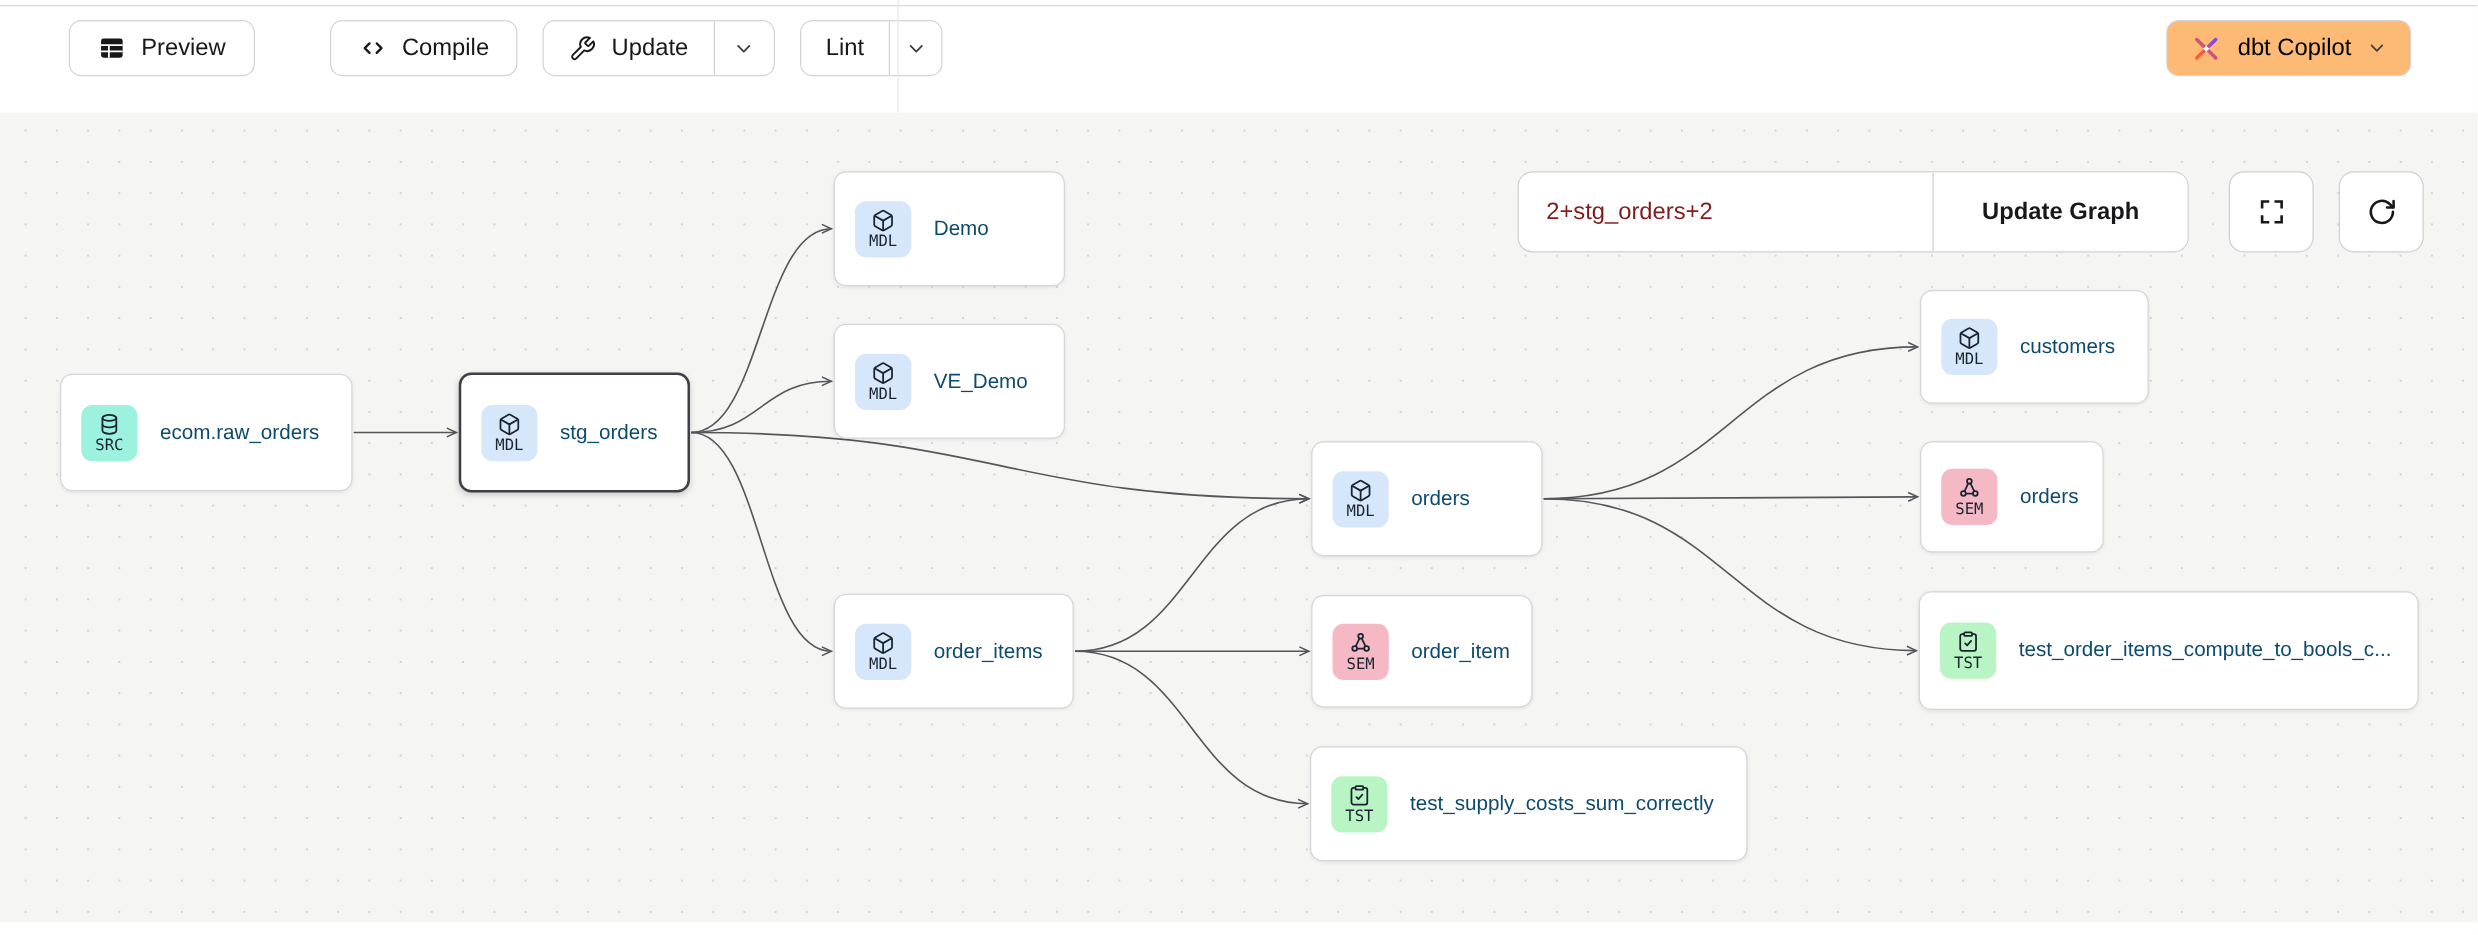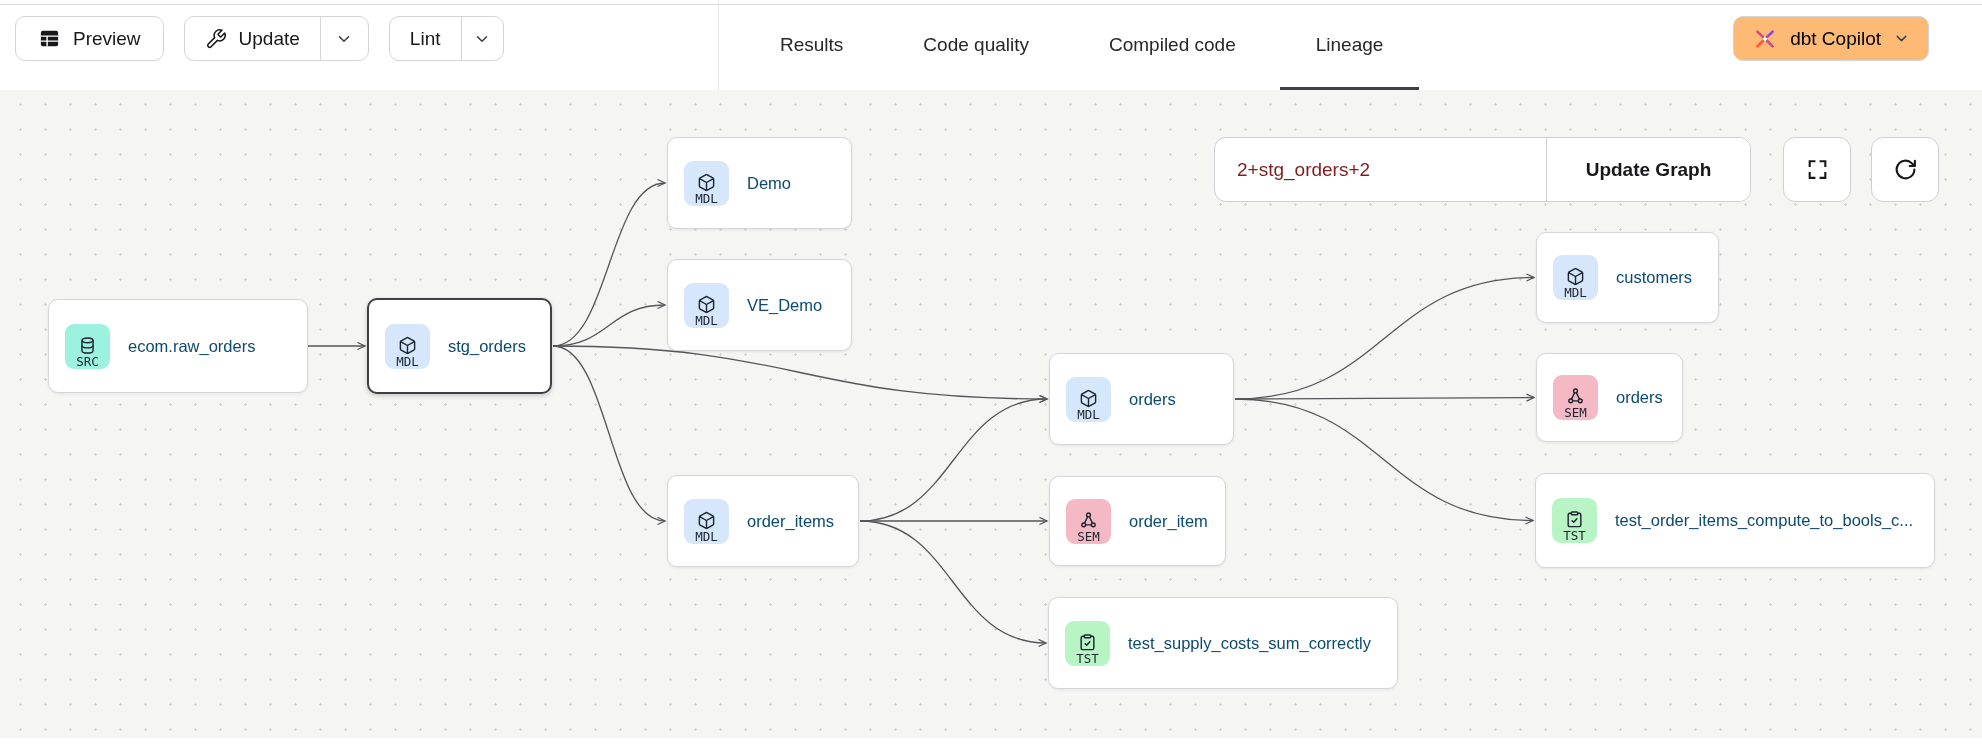--- a/index.html
+++ b/index.html
@@ -6,21 +6,21 @@
   html,body { width:1982px; height:748px; overflow:hidden; background:#fff;
     font-family:"Liberation Sans", sans-serif; color:#18181b; }
   .page { position:relative; width:1982px; height:748px; }
 
   
   .toolbar { position:absolute; top:0; left:0; right:0; height:90px; background:#fff; z-index:5; }
   .toolbar-topline { position:absolute; top:4px; left:0; right:0; height:1px; background:#d9d9dc; }
   .btn-row { position:absolute; top:16px; left:15px; display:flex; align-items:center; gap:20px; }
   .tb-btn { display:flex; align-items:center; gap:12px; height:45px; padding:0 22px;
     background:#fff; border:1px solid #d4d4d8; border-radius:10px; font-size:19px; font-weight:500;
-    color:#18181b; cursor:pointer; white-space:nowrap; }
+    color:#18181b; cursor:pointer; white-space:nowrap;margin-left:40px; }
   .split { display:flex; height:45px; border:1px solid #d4d4d8; border-radius:10px; overflow:hidden; background:#fff; }
   .split .main { display:flex; align-items:center; gap:12px; padding:0 20px; font-size:19px; font-weight:500; cursor:pointer; }
   .split .chev { display:flex; align-items:center; justify-content:center; width:48px; border-left:1px solid #d4d4d8; cursor:pointer; }
   .tb-divider { position:absolute; top:0; left:718px; width:1px; height:90px; background:#e7e7ea; }
   .tabs { position:absolute; top:0; left:744px; height:90px; display:flex; align-items:center; gap:8px; }
   .tab { position:relative; height:90px; display:flex; align-items:center; padding:0 36px;
     font-size:19px; color:#27272a; cursor:pointer; white-space:nowrap; }
   .tab.active { font-weight:400; }
   .tab.active::after { content:""; position:absolute; left:0; right:0; bottom:0; height:3px; background:#3f3f46; }
   .copilot-btn { position:absolute; top:16px; right:53px; display:flex; align-items:center; gap:12px;
@@ -35,21 +35,21 @@
   .bottom-strip { position:absolute; left:0; right:0; bottom:0; height:10px; background:#fff; z-index:2; }
 
   .graph-layer { position:absolute; top:0; left:0; width:1982px; height:748px; z-index:2; }
   svg.edges { position:absolute; top:0; left:0; pointer-events:none; }
 
   .node { position:absolute; display:flex; align-items:center; gap:18px; padding:0 16px;
     background:#fff; border:1px solid #d6d6da; border-radius:10px;
     box-shadow:0 1px 3px rgba(0,0,0,0.07); cursor:pointer; }
   .node.selected { border:2px solid #3f3f46; box-shadow:0 2px 5px rgba(0,0,0,0.18); }
   .node-badge { width:45px; height:45px; min-width:45px; border-radius:9px; display:flex; flex-direction:column;
-    align-items:center; justify-content:flex-end; gap:0px; }
+    align-items:center; justify-content:center; gap:0px; }
   .node-badge .btype { font-family:"DejaVu Sans Mono", monospace; font-size:12.5px; color:#1c2430; line-height:1.1; }
   .node-label { font-size:16.5px; color:#0c4a6e; white-space:nowrap; overflow:hidden; }
 
   
   .graph-controls { position:absolute; z-index:3; }
   .selector { position:absolute; left:1214px; top:137px; width:537px; height:65px; display:flex;
     background:#fff; border:1px solid #cfcfd4; border-radius:12px; overflow:hidden; }
   .selector input { flex:1; border:none; outline:none; padding:0 22px; font-size:19px;
     font-family:"Liberation Sans", sans-serif; color:#7f1d1d; background:transparent; }
   .selector .update-btn { width:204px; border:none; border-left:1px solid #cfcfd4; background:#fff;
@@ -73,20 +73,28 @@
       <button class="tb-btn">
         <span class="icon">
           <svg width="23" height="23" viewBox="0 0 24 24">
               <rect x="3" y="4" width="18" height="16" rx="2" fill="#18181b"></rect>
               <path d="M3 9.5h18M9.5 9.5V20M3 14.75h18" stroke="#fff" stroke-width="1.5"></path>
             </svg>
         </span>
         <span>Preview</span>
       </button>
 
+      <button class="tb-btn">
+        <span class="icon">
+          <svg width="23" height="23" viewBox="0 0 24 24" fill="none" stroke="#18181b" stroke-width="1.9" stroke-linecap="round" stroke-linejoin="round">
+              <path d="m9 8-4 4 4 4M15 8l4 4-4 4"></path>
+            </svg>
+        </span>
+        <span>Compile</span>
+      </button>
 
       <div class="split">
         <div class="main">
           <span class="icon">
             <svg width="22" height="22" viewBox="0 0 24 24" fill="none" stroke="#18181b" stroke-width="1.7" stroke-linecap="round" stroke-linejoin="round">
                 <path d="M14.7 6.3a1 1 0 0 0 0 1.4l1.6 1.6a1 1 0 0 0 1.4 0l3.77-3.77a6 6 0 0 1-7.94 7.94l-6.91 6.91a2.12 2.12 0 0 1-3-3l6.91-6.91a6 6 0 0 1 7.94-7.94l-3.76 3.76z"></path>
               </svg>
           </span>
           <span>Update</span>
         </div>
@@ -108,34 +116,20 @@
             <svg width="18" height="18" viewBox="0 0 24 24" fill="none" stroke="#3f3f46" stroke-width="2" stroke-linecap="round" stroke-linejoin="round">
                 <path d="m6 9 6 6 6-6"></path>
               </svg>
           </span>
         </div>
       </div>
     </div>
 
     <div class="tb-divider"></div>
 
-    <div class="tabs">
-      <div class="tab">
-          <span>Results</span>
-        </div>
-      <div class="tab">
-          <span>Code quality</span>
-        </div>
-      <div class="tab">
-          <span>Compiled code</span>
-        </div>
-      <div class="tab active">
-          <span>Lineage</span>
-        </div>
-    </div>
 
     <button class="copilot-btn">
       <span class="icon">
         <svg width="26" height="26" viewBox="0 0 24 24" fill="none" stroke-linecap="round">
           <defs>
             <linearGradient id="cpg" x1="0" y1="1" x2="1" y2="0">
               <stop offset="0.25" stop-color="#ff5c35"></stop>
                 <stop offset="0.85" stop-color="#8248e5"></stop>
             </linearGradient>
           </defs>
@@ -168,21 +162,21 @@
           <path d="M553 346 C609 346 609 521 665 521" fill="none" stroke="#55555a" stroke-width="1.3" marker-end="url(#arrow)"></path>
           <path d="M860 521 C953.5 521 953.5 399 1047 399" fill="none" stroke="#55555a" stroke-width="1.3" marker-end="url(#arrow)"></path>
           <path d="M860 521 L1047 521" fill="none" stroke="#55555a" stroke-width="1.3" marker-end="url(#arrow)"></path>
           <path d="M860 521 C953 521 953 643 1046 643" fill="none" stroke="#55555a" stroke-width="1.3" marker-end="url(#arrow)"></path>
           <path d="M1235 399 C1384.5 399 1384.5 277.5 1534 277.5" fill="none" stroke="#55555a" stroke-width="1.3" marker-end="url(#arrow)"></path>
           <path d="M1235 399 L1534 397.5" fill="none" stroke="#55555a" stroke-width="1.3" marker-end="url(#arrow)"></path>
           <path d="M1235 399 C1384 399 1384 520.5 1533 520.5" fill="none" stroke="#55555a" stroke-width="1.3" marker-end="url(#arrow)"></path>
         </g>
     </svg>
     <div id="node-group">
-        <div class="node" style="left: 48px; top: 299px; width: 260px; height: 94px;">
+        <div class="node" style="left: 48px; top: 299px; width: 234px; height: 94px;">
           <div class="node-badge" style="background:#9cf2df">
             <span class="icon">
               <svg width="19" height="19" viewBox="0 0 24 24" fill="none" stroke="#1c2430" stroke-width="1.8">
                 <ellipse cx="12" cy="5.5" rx="7" ry="3"></ellipse>
                 <path d="M5 5.5v6.5c0 1.66 3.13 3 7 3s7-1.34 7-3V5.5"></path>
                 <path d="M5 12v6.5c0 1.66 3.13 3 7 3s7-1.34 7-3V12"></path>
               </svg>
             </span>
             <span class="btype">SRC</span>
           </div>

